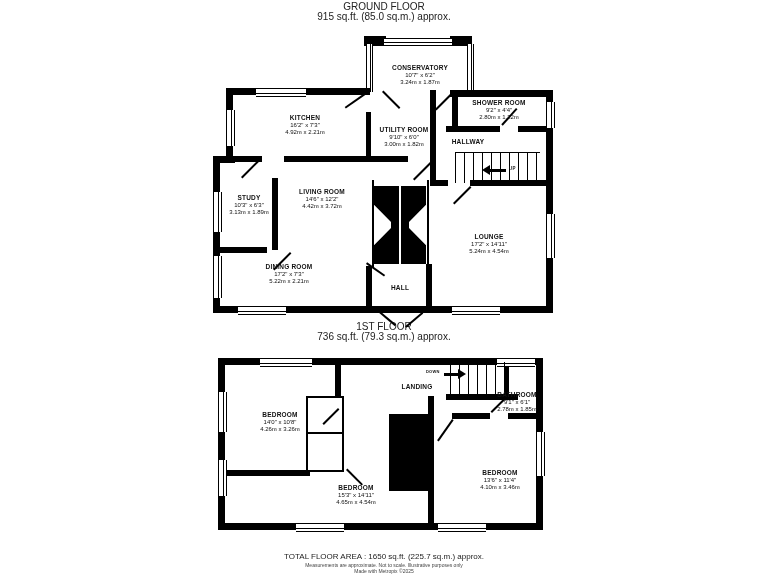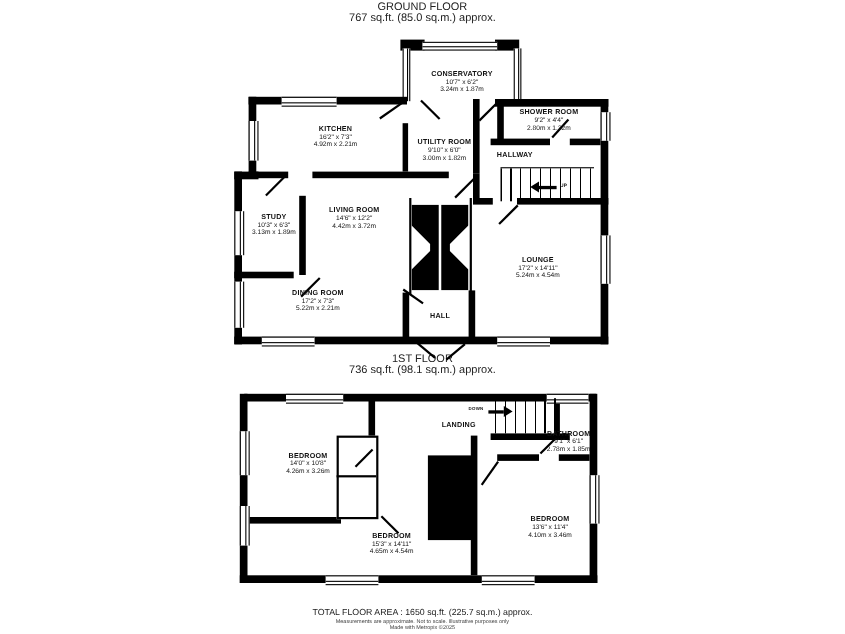--- a/index.html
+++ b/index.html
@@ -22,23 +22,23 @@
   .rd{font-size:6px;}
   .tiny{position:absolute;font-size:4.5px;font-weight:bold;letter-spacing:.2px;}
   .arrowL{position:absolute;width:0;height:0;border-top:5px solid transparent;border-bottom:5px solid transparent;border-right:8px solid #000;}
   .arrowR{position:absolute;width:0;height:0;border-top:5px solid transparent;border-bottom:5px solid transparent;border-left:8px solid #000;}
   .footer{position:absolute;left:0;width:768px;text-align:center;color:#222;}
 </style>
 </head>
 <body>
 
 <div class="title" style="top:2px;">GROUND FLOOR</div>
-<div class="title" style="top:12px;">767 sq.ft. (85.0 sq.m.) approx.</div>
+<div class="title" style="top:12px;">915 sq.ft. (85.0 sq.m.) approx.</div>
 <div class="title" style="top:322px;">1ST FLOOR</div>
-<div class="title" style="top:332px;">736 sq.ft. (98.1 sq.m.) approx.</div>
+<div class="title" style="top:332px;">736 sq.ft. (79.3 sq.m.) approx.</div>
 
 <div class="abs" style="left:0;top:0;width:768px;height:320px;">
 
   <div class="wall" style="left:364px;top:36px;width:22px;height:10px;"></div>
   <div class="wall" style="left:450px;top:36px;width:22px;height:10px;"></div>
   <div class="winH" style="left:384px;top:38px;width:68px;height:6px;"></div>
   <div class="winV" style="left:366px;top:44px;width:5px;height:48px;"></div>
   <div class="winV" style="left:467px;top:44px;width:5px;height:48px;"></div>
 
   <div class="wall" style="left:226px;top:88px;width:144px;height:7px;"></div>

